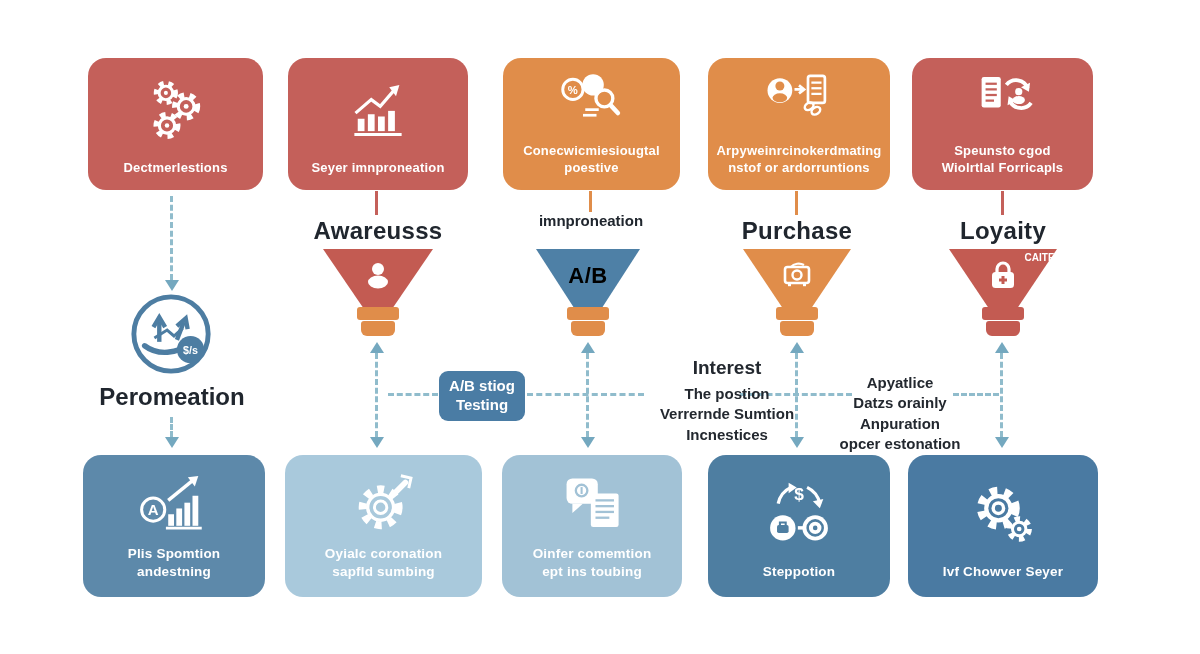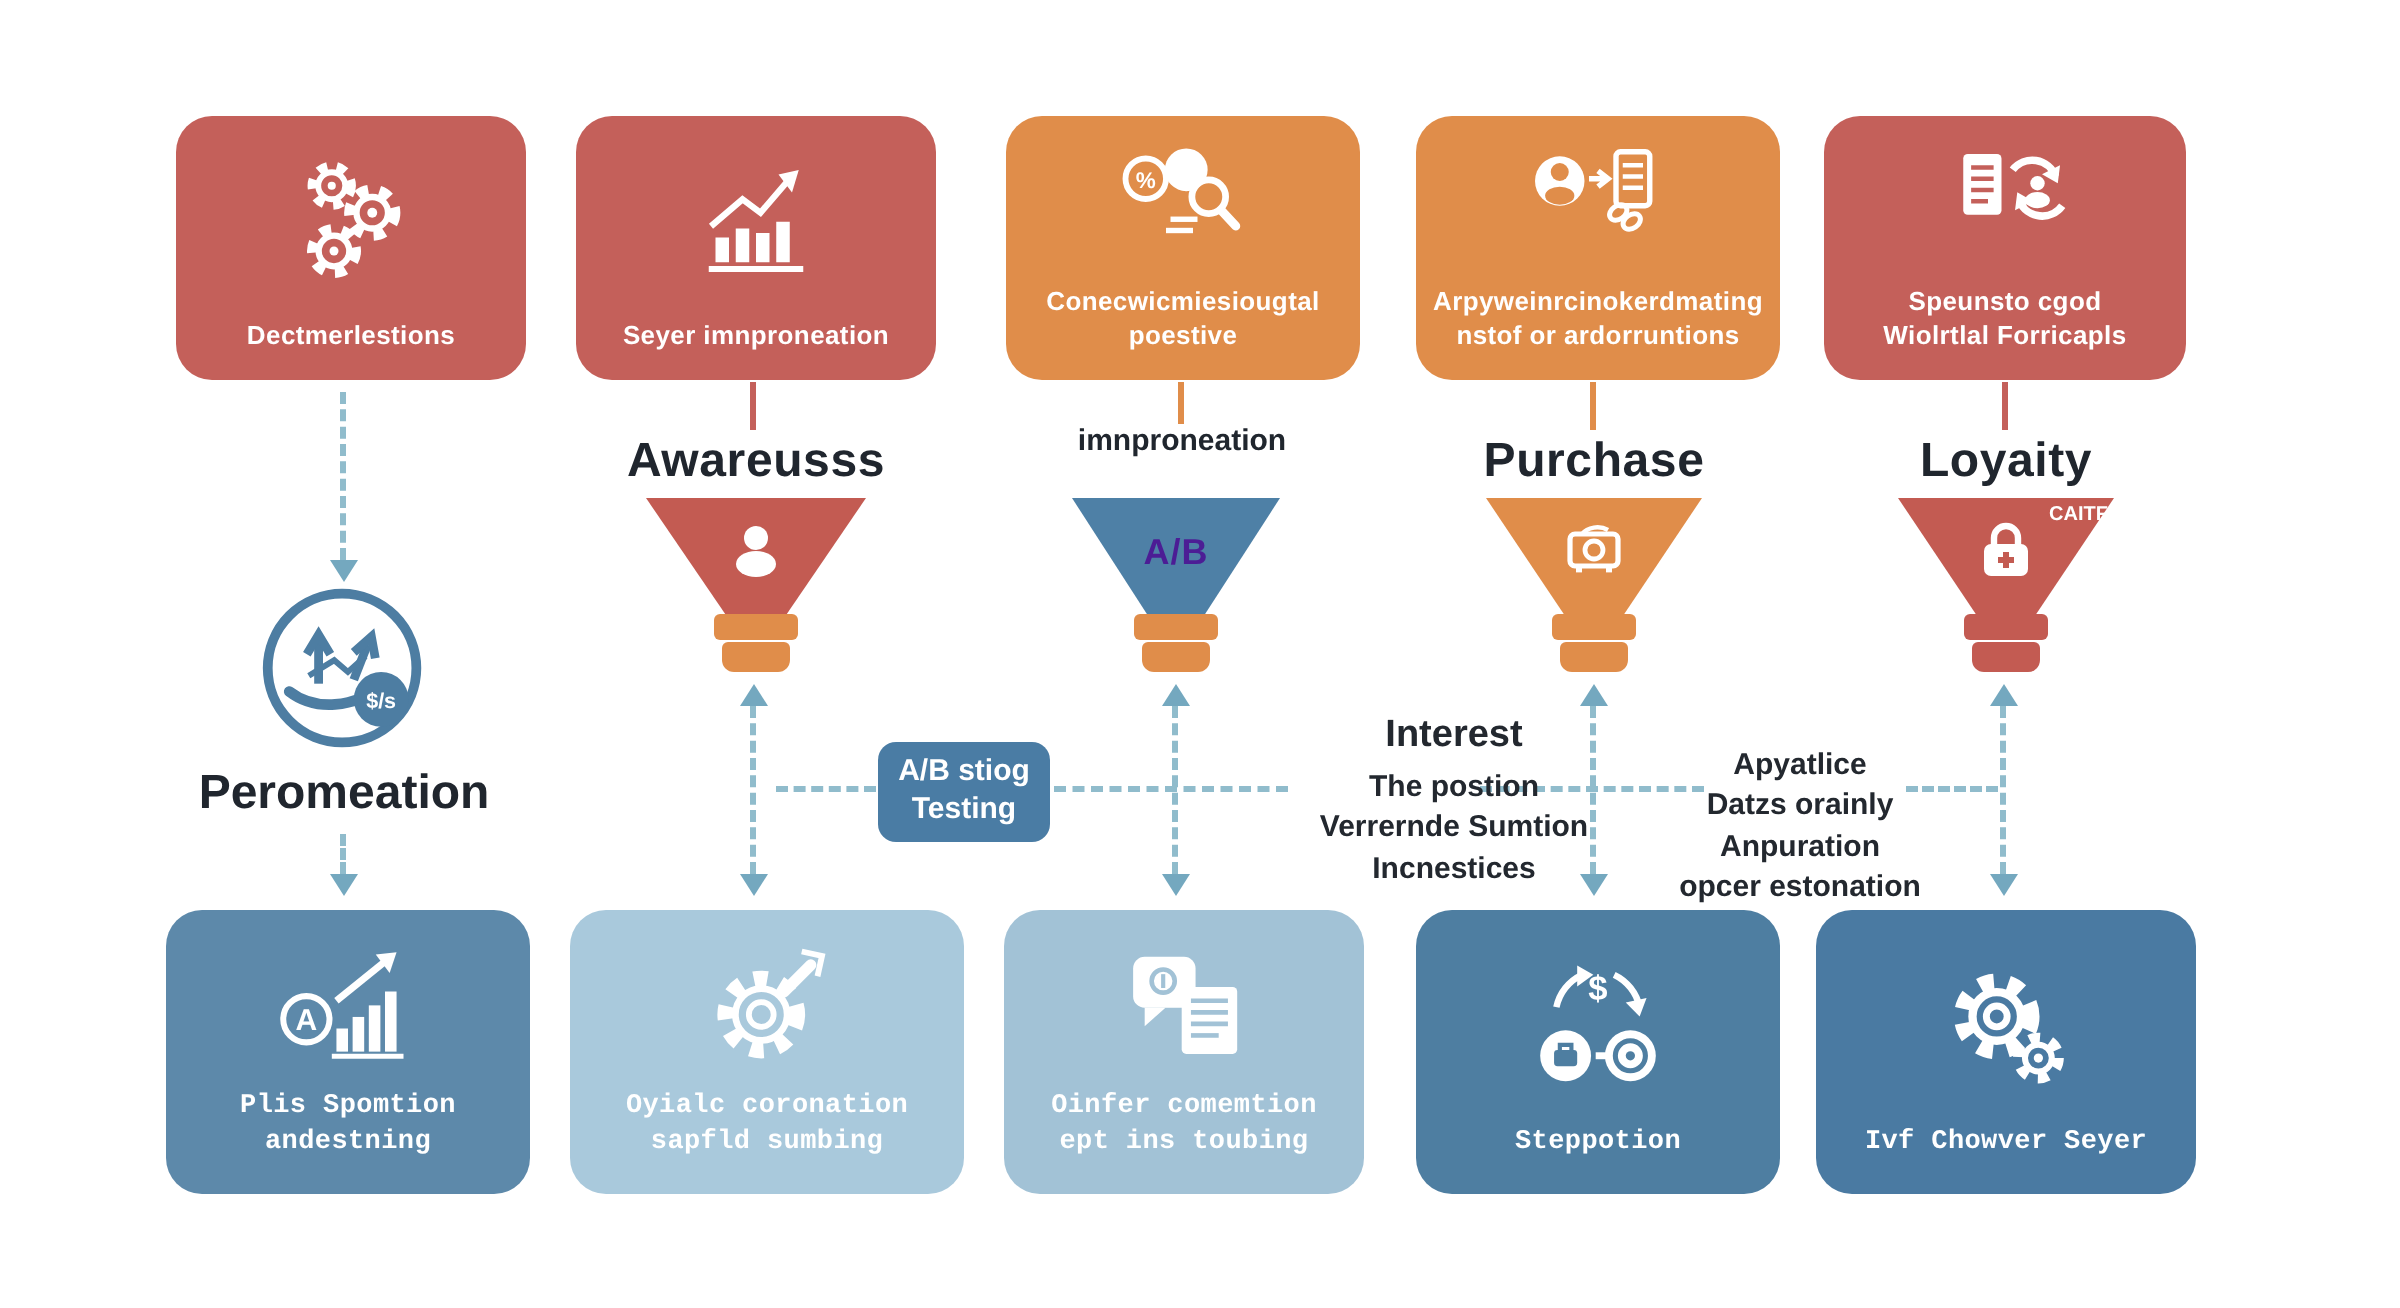--- a/index.html
+++ b/index.html
@@ -9,31 +9,31 @@
        align-items:center;color:#fff;}
   .box .icon-wrap{flex:1;display:flex;align-items:center;justify-content:center;padding-top:8px;}
   .box .caption{padding-bottom:14px;text-align:center;font-weight:bold;font-size:13px;
                 line-height:1.32;letter-spacing:.2px;}
   .box .caption span{display:block;}
   .bbox{position:absolute;top:455px;height:142px;border-radius:18px;display:flex;flex-direction:column;
         align-items:center;color:#fff;}
   .bbox .icon-wrap{flex:1;display:flex;align-items:center;justify-content:center;padding-top:10px;}
   .bbox .caption{padding-bottom:16px;text-align:center;font-weight:bold;font-size:13.5px;
                  line-height:1.35;letter-spacing:.2px;}
-  .bbox .caption span{display:block;font-family:Liberation Mono, monospace;}
+  .bbox .caption span{display:block;}
   .tick{position:absolute;width:3px;}
   .stage-label{position:absolute;width:220px;text-align:center;font-weight:bold;color:#20262e;}
   .stage-label.big{font-size:24px;letter-spacing:.3px;}
   .stage-label.small{font-size:15px;line-height:1.25;}
   .stage-label span{display:block;}
   .funnel{position:absolute;top:249px;height:58px;}
   .funnel .trap{position:absolute;inset:0;clip-path:polygon(0 0,100% 0,64% 100%,36% 100%);}
   .funnel .f-icon{position:absolute;left:50%;top:7px;transform:translateX(-50%);}
   .funnel .f-text{position:absolute;left:50%;top:50%;transform:translate(-50%,-58%);
-                  color:#4c1d95;font-weight:bold;font-size:18px;letter-spacing:.5px;}
+                  color:#000000;font-weight:bold;font-size:22px;letter-spacing:.5px;}
   .funnel .f-tag{position:absolute;right:3px;top:3px;color:#fff;font-weight:bold;font-size:10px;}
   .neck{position:absolute;border-radius:3px;}
   .vline{position:absolute;width:0;border-left:3px dashed #90bccc;}
   .hline{position:absolute;height:0;border-top:3px dashed #90bccc;}
   .ah{position:absolute;width:0;height:0;border-left:7px solid transparent;border-right:7px solid transparent;}
   .ah.down{border-top:11px solid #74a8bf;}
   .ah.up{border-bottom:11px solid #74a8bf;}
   .badge{position:absolute;left:439px;top:371px;width:86px;height:50px;border-radius:9px;
          background:#4a7ca4;color:#fff;display:flex;flex-direction:column;align-items:center;
          justify-content:center;font-weight:bold;font-size:15px;line-height:1.25;}

